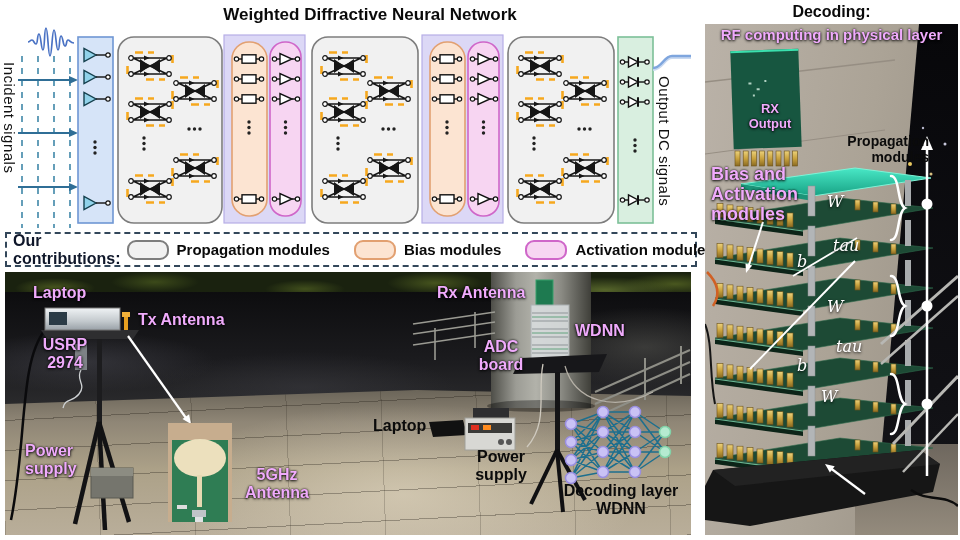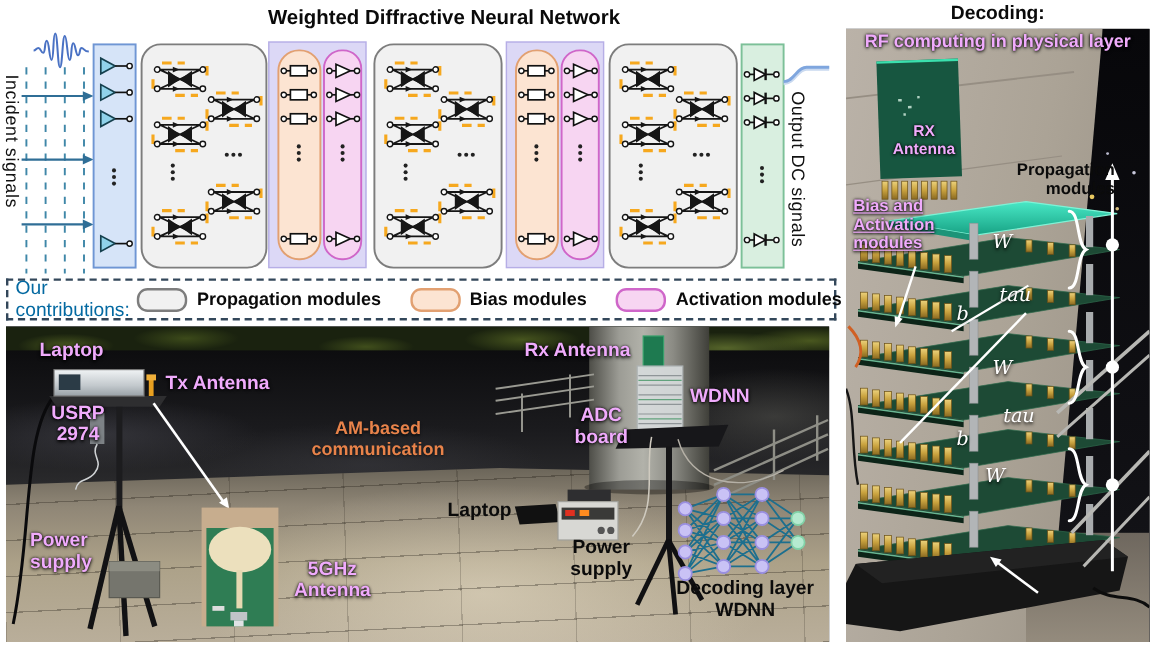--- a/index.html
+++ b/index.html
@@ -14,21 +14,21 @@
   .vtext{position:absolute;writing-mode:vertical-rl;color:#111;font-size:15px;font-weight:500;
          letter-spacing:.5px;}
   .math{position:absolute;font-family:"DejaVu Serif",serif;font-style:italic;color:#fff;
         font-size:16px;z-index:6;text-shadow:0 1px 3px rgba(0,0,0,.9);}
   #diagram-title{position:absolute;left:155px;top:5px;width:430px;text-align:center;
                  font-size:17px;font-weight:bold;color:#0a0a0a;}
   #proto-title{position:absolute;left:705px;top:3px;width:253px;text-align:center;
                font-size:16px;font-weight:bold;color:#0a0a0a;}
   #legend{position:absolute;left:5px;top:232px;width:682px;height:31px;border:2px dashed #33475a;
           display:flex;align-items:center;padding:0 0 0 6px;}
-  #legend .lg-title{font-size:16px;font-weight:normal;color:#0369a1;margin-right:6px;}
+  #legend .lg-title{font-size:16px;font-weight:bold;color:#0f172a;margin-right:6px;}
   .swatch{display:inline-block;width:38px;height:16px;border-radius:9px;margin-right:8px;flex:none;}
   .lg-label{font-size:15px;font-weight:bold;color:#0a0a0a;margin-right:24px;white-space:nowrap;}
   
   #photo-left{position:absolute;left:5px;top:272px;width:686px;height:263px;overflow:hidden;
               background:#101013;}
   #hedge{position:absolute;left:0;top:0;width:686px;height:26px;background:#1a220f;
     background-image:radial-gradient(40px 10px at 50px 16px,#49571f,transparent),
       radial-gradient(44px 10px at 150px 10px,#3c4a1a,transparent),
       radial-gradient(40px 9px at 300px 17px,#404e1c,transparent),
       radial-gradient(48px 11px at 430px 11px,#46541e,transparent),
@@ -350,22 +350,20 @@
           <circle cx="104" cy="28" r="5.5"></circle>
             <circle cx="104" cy="48" r="5.5"></circle>
         </g>
       </g>
     </svg>
 
     <div class="lbl wht" style="left:28px;top:12px;font-size:16px;">Laptop</div>
     <div class="lbl wht" style="left:133px;top:39px;font-size:16px;">Tx Antenna</div>
     <div class="lbl wht ctr" style="left:24px;top:64px;width:72px;font-size:16px;">USRP
 2974</div>
-    <div class="lbl ctr" style="left:244px;top:78px;width:132px;font-size:15px;color:#e8834a;text-shadow:0 1px 2px rgba(0,0,0,.6);">AM-based
-communication</div>
     <div class="lbl wht" style="left:20px;top:170px;font-size:16px;">Power
 supply</div>
     <div class="lbl wht ctr" style="left:216px;top:194px;width:112px;font-size:16px;">5GHz
 Antenna</div>
     <div class="lbl wht" style="left:432px;top:12px;font-size:16px;">Rx Antenna</div>
     <div class="lbl wht" style="left:570px;top:50px;font-size:16px;">WDNN</div>
     <div class="lbl wht ctr" style="left:466px;top:66px;width:60px;font-size:16px;">ADC
 board</div>
     <div class="lbl blk" style="left:368px;top:145px;font-size:16px;">Laptop</div>
     <div class="lbl blk ctr" style="left:450px;top:176px;width:92px;font-size:16px;">Power
@@ -492,24 +490,24 @@
         <polygon points="41,249 47.2,241.6 40.5,239.4" fill="#fff"></polygon>
         <line x1="45" y1="345" x2="150" y2="237" stroke="#fff" stroke-width="2"></line>
         <line x1="88" y1="252" x2="152" y2="214" stroke="#fff" stroke-width="1.8"></line>
         <line x1="160" y1="470" x2="124" y2="443" stroke="#fff" stroke-width="2.2"></line>
         <polygon points="120,440 129.7,442.2 124.9,448.6" fill="#fff"></polygon>
       </g>
     </svg>
 
     <div class="lbl wht ctr" style="left:0;top:3px;width:253px;font-size:15px;">RF computing in physical layer</div>
     <div class="lbl wht ctr" style="left:36px;top:78px;width:58px;font-size:13px;">RX
-Antenna</div>
+Output</div>
     <div class="lbl blk rgt" style="left:116px;top:110px;width:108px;font-size:14px;">Propagation
 modules</div>
-    <div class="lbl wht" style="left:6px;top:140px;width:90px;font-size:14px;text-decoration:underline;">Bias and
+    <div class="lbl wht" style="left:6px;top:140px;width:90px;font-size:18px;">Bias and
 Activation
 modules</div>
     <div class="math" style="left:122px;top:168px;">W</div>
     <div class="math" style="left:128px;top:212px;">tau</div>
     <div class="math" style="left:92px;top:228px;">b</div>
     <div class="math" style="left:122px;top:273px;">W</div>
     <div class="math" style="left:131px;top:313px;">tau</div>
     <div class="math" style="left:92px;top:332px;">b</div>
     <div class="math" style="left:116px;top:363px;">W</div>
   </div>

